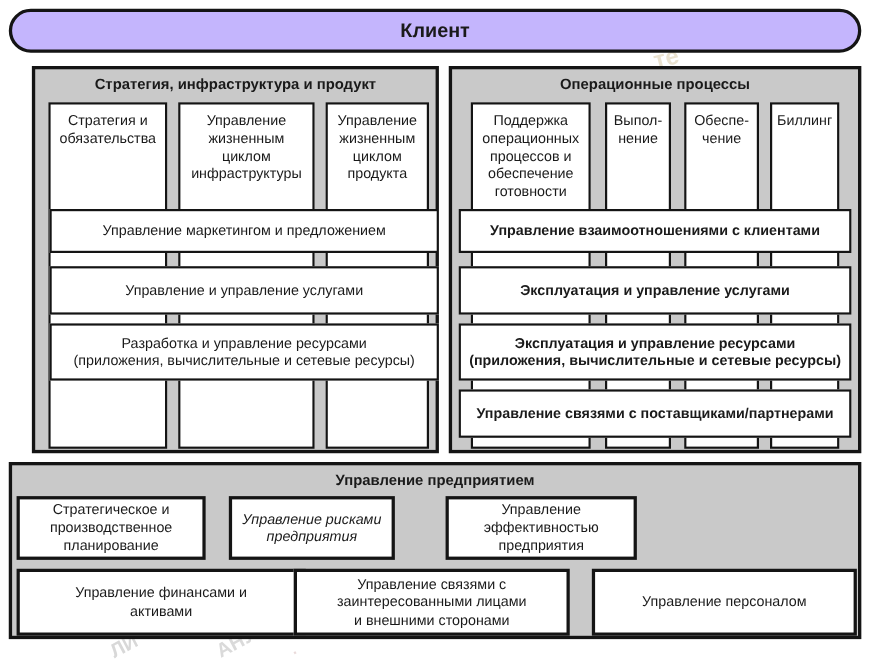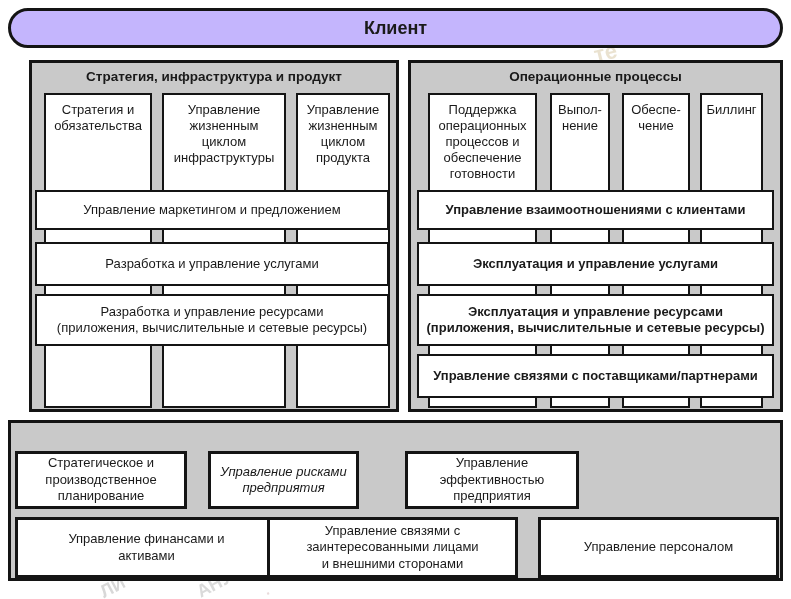--- a/index.html
+++ b/index.html
@@ -38,21 +38,21 @@
   #ops-c0{left:17px;width:109px;}
   #ops-c1{left:139px;width:60px;}
   #ops-c2{left:211px;width:68px;}
   #ops-c3{left:289px;width:63px;}
   
   .hbar{
     position:absolute;background:#ffffff;border:2px solid #141414;box-sizing:border-box;
     z-index:2;display:flex;align-items:center;justify-content:center;
     text-align:center;font-size:13px;line-height:16px;white-space:pre-line;
   }
-  .sip-bar{left:3px;width:354px;text-align:center;}
+  .sip-bar{left:13px;width:354px;text-align:center;}
   .ops-bar{left:6px;width:357px;font-weight:bold;}
   .bar0{top:127px;height:40px;}
   .bar1{top:179px;height:44px;}
   .bar2{top:231px;height:52px;}
   .bar3{top:291px;height:44px;}
   
   .ebox{
     position:absolute;background:#ffffff;border:3px solid #141414;box-sizing:border-box;
     display:flex;align-items:center;justify-content:center;
     text-align:center;font-size:13px;line-height:16.5px;white-space:pre-line;
@@ -95,21 +95,21 @@
 обязательства</div>
     <div class="vcol" id="sip-c1">Управление
 жизненным
 циклом
 инфраструктуры</div>
     <div class="vcol" id="sip-c2">Управление
 жизненным
 циклом
 продукта</div>
     <div class="hbar sip-bar bar0">Управление маркетингом и предложением</div>
-    <div class="hbar sip-bar bar1">Разработка и управление услугами</div>
+    <div class="hbar sip-bar bar1">Управление и управление услугами</div>
     <div class="hbar sip-bar bar2">Разработка и управление ресурсами
 (приложения, вычислительные и сетевые ресурсы)</div>
   </div>
 
   <div class="section" id="sec-ops">
     <div class="sec-title">Операционные процессы</div>
     <div class="vcol" id="ops-c0">Поддержка
 операционных
 процессов и
 обеспечение
@@ -120,20 +120,21 @@
 чение</div>
     <div class="vcol" id="ops-c3">Биллинг</div>
     <div class="hbar ops-bar bar0">Управление взаимоотношениями с клиентами</div>
     <div class="hbar ops-bar bar1">Эксплуатация и управление услугами</div>
     <div class="hbar ops-bar bar2">Эксплуатация и управление ресурсами
 (приложения, вычислительные и сетевые ресурсы)</div>
     <div class="hbar ops-bar bar3">Управление связями с поставщиками/партнерами</div>
   </div>
 
   <div class="section" id="sec-ent">
+    <div class="sec-title">Управление предприятием</div>
     <div class="ebox erow1" id="ent-r1b0">Стратегическое и
 производственное
 планирование</div>
     <div class="ebox erow1" id="ent-r1b1">Управление рисками
 предприятия</div>
     <div class="ebox erow1" id="ent-r1b2">Управление
 эффективностью
 предприятия</div>
     <div class="ebox erow2" id="ent-r2b0">Управление финансами и
 активами</div>

